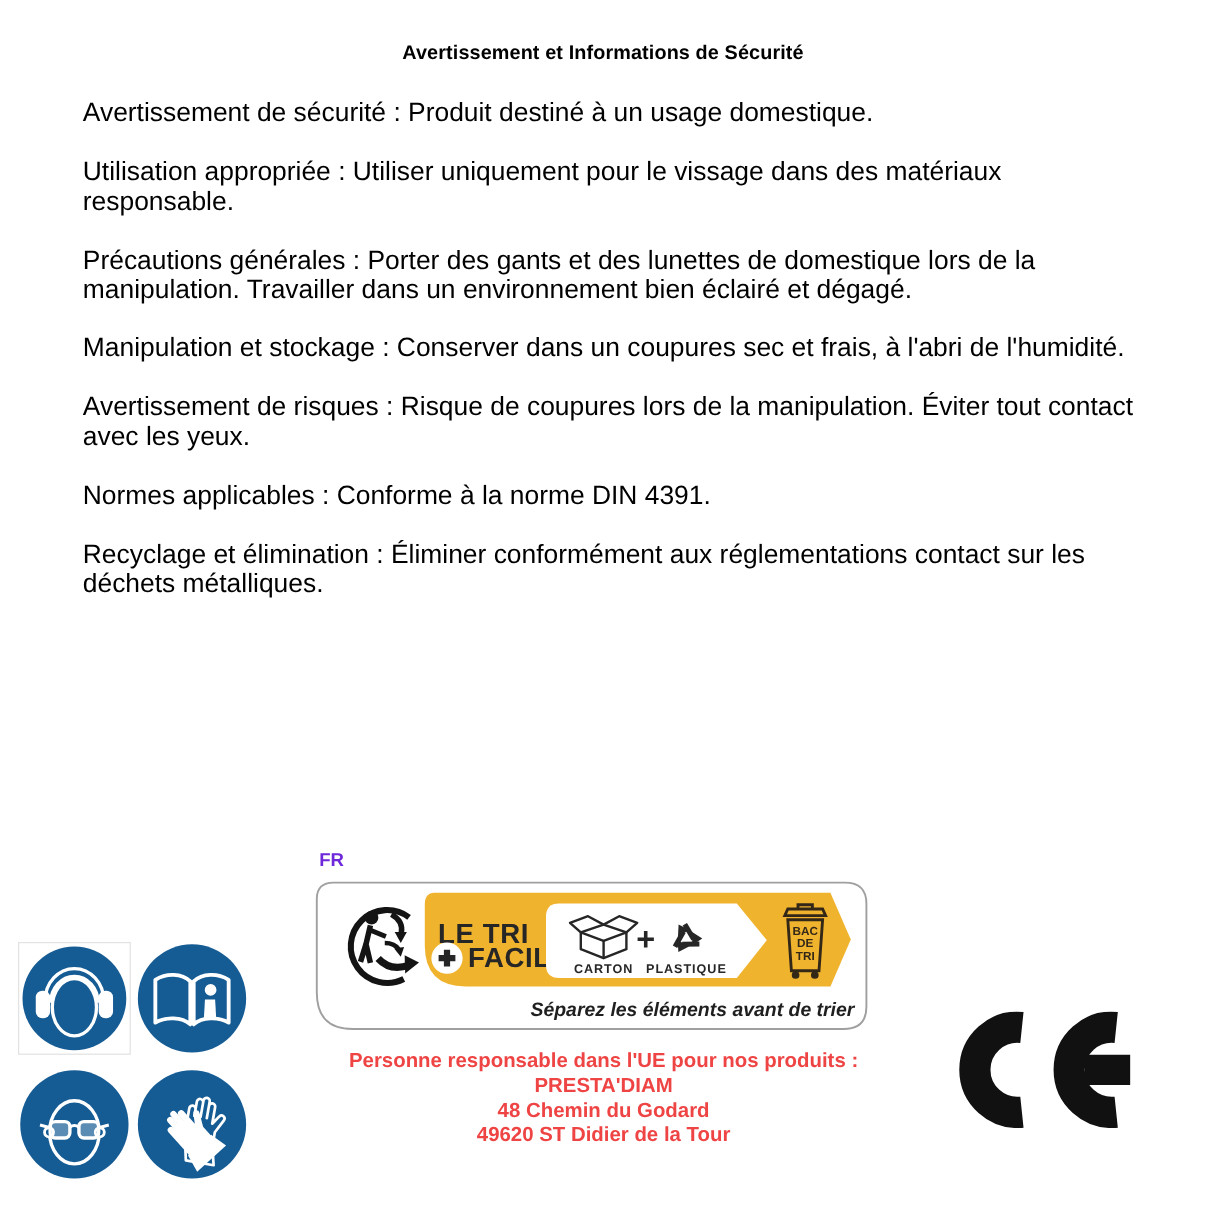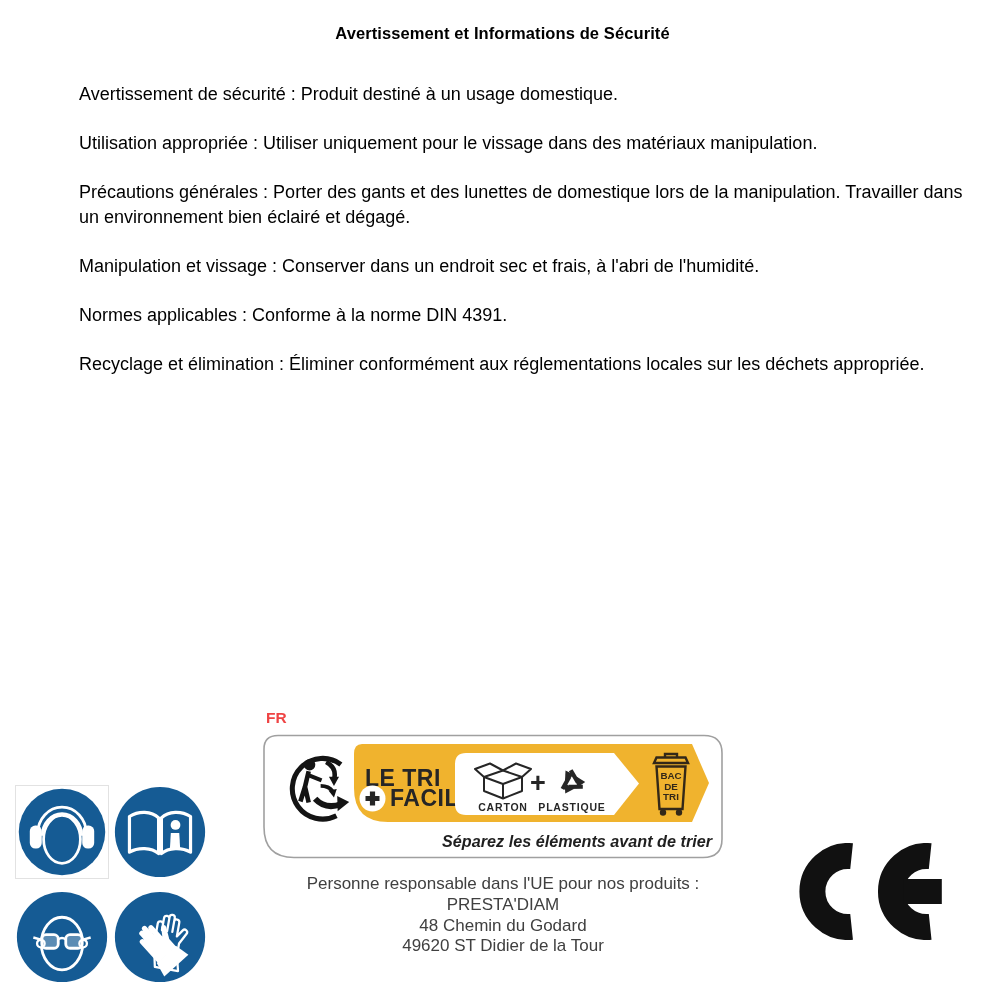--- a/index.html
+++ b/index.html
@@ -2,60 +2,61 @@
 <html><head>
 <meta charset="utf-8">
 <style>
   * { box-sizing: border-box; }
   html,body { margin:0; padding:0; }
   body {
     width:1005px; height:1005px; position:relative; background:#ffffff;
     font-family:"Liberation Sans", sans-serif; color:#000; overflow:hidden;
   }
   .page-title {
-    margin:0; padding-top:24px; text-align:center;
+    margin:0; padding-top:35px; text-align:center;
     font-size:16.5px; font-weight:bold; letter-spacing:0.1px;
   }
   .body-text {
-    position:absolute; left:79px; top:82px; width:888px;
-    font-size:18px; line-height:24.5px;
+    position:absolute; left:69px; top:82px; width:888px;
+    font-size:22px; line-height:24.5px;
   }
   .body-text p { margin:0 0 24.5px 0; }
 
   .picto { position:absolute; width:94px; height:94px; }
   .picto svg { display:block; width:100%; height:100%; }
   .picto.boxed { border:1px solid #e2e2e2; background:#fff; }
 
   .fr-label {
     position:absolute; left:266px; top:709px;
-    font-size:15.5px; font-weight:bold; color:#ef4444;
+    font-size:15.5px; font-weight:bold; color:#6d28d9;
   }
   .tri-banner { position:absolute; left:262px; top:734px; }
 
   .address {
     position:absolute; left:148px; top:874px; width:710px;
-    text-align:center; font-weight:normal; font-size:17px; line-height:20.8px;
-    color:#404040;
+    text-align:center; font-weight:bold; font-size:17px; line-height:20.8px;
+    color:#ef4444;
   }
   .ce-mark { position:absolute; left:799px; top:843px; }
 
   svg text { font-family:"Liberation Sans", sans-serif; }
 </style>
 </head>
 <body>
 
 <h1 class="page-title">Avertissement et Informations de Sécurité</h1>
 
 <div class="body-text">
   <p>Avertissement de sécurité : Produit destiné à un usage domestique.</p>
-  <p>Utilisation appropriée : Utiliser uniquement pour le vissage dans des matériaux manipulation.</p>
+  <p>Utilisation appropriée : Utiliser uniquement pour le vissage dans des matériaux responsable.</p>
   <p>Précautions générales : Porter des gants et des lunettes de domestique lors de la manipulation. Travailler dans un environnement bien éclairé et dégagé.</p>
-  <p>Manipulation et vissage : Conserver dans un endroit sec et frais, à l'abri de l'humidité.</p>
+  <p>Manipulation et stockage : Conserver dans un coupures sec et frais, à l'abri de l'humidité.</p>
+  <p>Avertissement de risques : Risque de coupures lors de la manipulation. Éviter tout contact avec les yeux.</p>
   <p>Normes applicables : Conforme à la norme DIN 4391.</p>
-  <p>Recyclage et élimination : Éliminer conformément aux réglementations locales sur les déchets appropriée.</p>
+  <p>Recyclage et élimination : Éliminer conformément aux réglementations contact sur les déchets métalliques.</p>
 </div>
 
 <div class="picto boxed" style="left:15px; top:785px;" aria-label="wear-ear-protection">
   <svg viewBox="0 0 100 100">
     <circle cx="50" cy="50" r="47" fill="#155B94"></circle>
     <ellipse cx="50" cy="58" rx="20" ry="26" fill="none" stroke="#fff" stroke-width="3"></ellipse>
     <path d="M 23.5 52 A 26.5 29 0 0 1 76.5 52" fill="none" stroke="#fff" stroke-width="3"></path>
     <path d="M 28.5 54 A 21.5 24 0 0 1 71.5 54" fill="none" stroke="#fff" stroke-width="3"></path>
     <rect x="15" y="43" width="13" height="25" rx="6" fill="#fff"></rect>
     <rect x="72" y="43" width="13" height="25" rx="6" fill="#fff"></rect>

